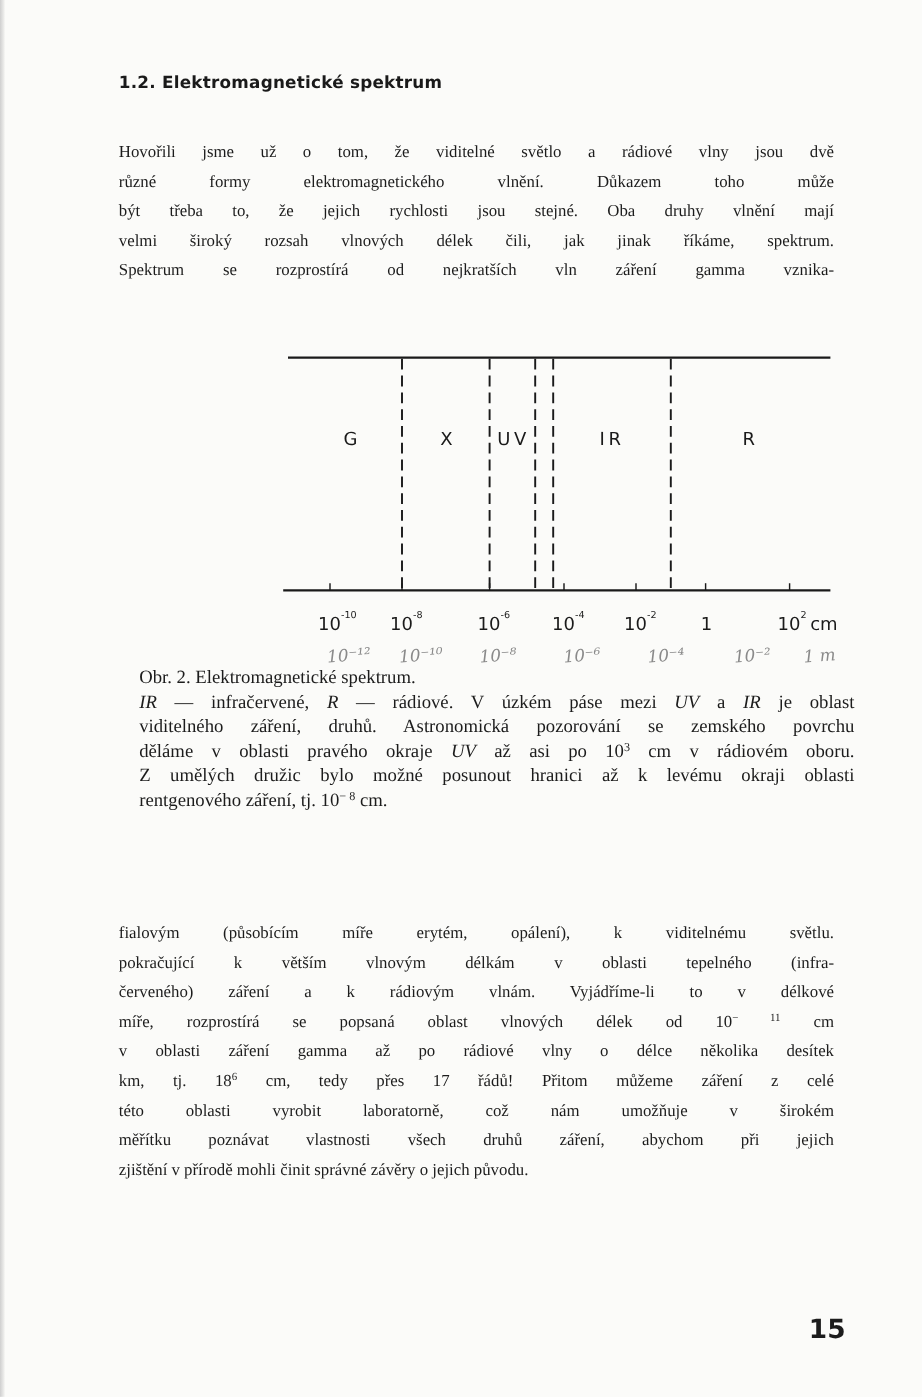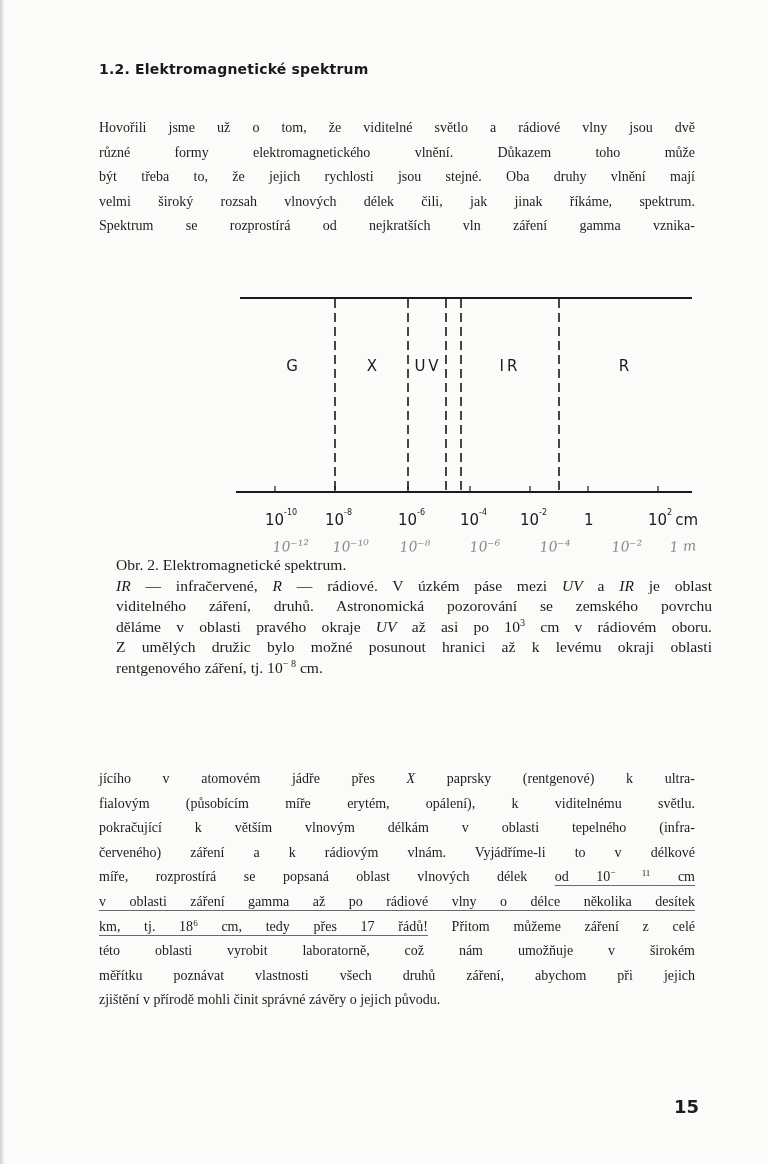--- a/index.html
+++ b/index.html
@@ -11,23 +11,23 @@
   .para { position:absolute; left:99px; width:596px; font-size:14px; line-height:24.6px; text-align:justify; }
   .line { display:block; text-align:justify; text-align-last:justify; white-space:nowrap; }
   .line.last { text-align-last:left; }
   .p1 { top:116px; }
   .p2 { top:767px; }
   .caption { position:absolute; left:99px; top:555px; width:596px; font-size:15.6px; line-height:20.6px;margin-left:17px; }
   .caption .line { text-align-last:justify; }
   .caption .line.last, .caption .line.title { text-align-last:left; }
   i { font-style:italic; }
   sup { font-size:0.65em; vertical-align:0.55em; line-height:0; }
-  .pagenum { position:absolute; left:674px; top:1096px; font-family:"DejaVu Sans", sans-serif; font-weight:bold; font-size:18px; }
+  .pagenum { position:absolute; left:674px; top:1096px; font-family:"DejaVu Sans", sans-serif; font-weight:bold; font-size:22px; }
   svg.diagram { position:absolute; left:0; top:0; }
-  .ul { text-decoration:underline; text-decoration-color:#6a6a6a; text-underline-offset:4px; }
+  .ul { text-decoration-color:#6a6a6a; text-underline-offset:4px; }
 </style>
 </head>
 <body>
 
 <div class="spine"></div>
 
 <div class="heading">1.2. Elektromagnetické spektrum</div>
 
 <div class="para p1">
   <span class="line">Hovořili jsme už o tom, že viditelné světlo a rádiové vlny jsou dvě</span>
@@ -88,21 +88,20 @@
 <div class="caption">
   <span class="line title">Obr. 2. Elektromagnetické spektrum.</span>
   <span class="line"><i>IR</i><span> — infračervené, </span><i>R</i><span> — rádiové. V úzkém páse mezi </span><i>UV</i><span> a </span><i>IR</i><span> je oblast</span></span>
   <span class="line">viditelného záření, druhů. Astronomická pozorování se zemského povrchu</span>
   <span class="line"><span>děláme v oblasti pravého okraje </span><i>UV</i><span> až asi po 10</span><sup>3</sup><span> cm v rádiovém oboru.</span></span>
   <span class="line">Z umělých družic bylo možné posunout hranici až k levému okraji oblasti</span>
   <span class="line last"><span>rentgenového záření, tj. 10</span><sup>− 8</sup><span> cm.</span></span>
 </div>
 
 <div class="para p2">
-  <span class="line"><span>jícího v atomovém jádře přes </span><i>X</i><span> paprsky (rentgenové) k ultra-</span></span>
   <span class="line">fialovým (působícím míře erytém, opálení), k viditelnému světlu.</span>
   <span class="line">pokračující k větším vlnovým délkám v oblasti tepelného (infra-</span>
   <span class="line">červeného) záření a k rádiovým vlnám. Vyjádříme-li to v délkové</span>
   <span class="line"><span>míře, rozprostírá se popsaná oblast vlnových délek </span><span class="ul"><span>od 10</span><sup>− 11</sup><span> cm</span></span></span>
   <span class="line ul">v oblasti záření gamma až po rádiové vlny o délce několika desítek</span>
   <span class="line"><span class="ul"><span>km, tj. 18</span><sup>6</sup><span> cm, tedy přes 17 řádů!</span></span><span> Přitom můžeme záření z celé</span></span>
   <span class="line">této oblasti vyrobit laboratorně, což nám umožňuje v širokém</span>
   <span class="line">měřítku poznávat vlastnosti všech druhů záření, abychom při jejich</span>
   <span class="line last">zjištění v přírodě mohli činit správné závěry o jejich původu.</span>
 </div>

